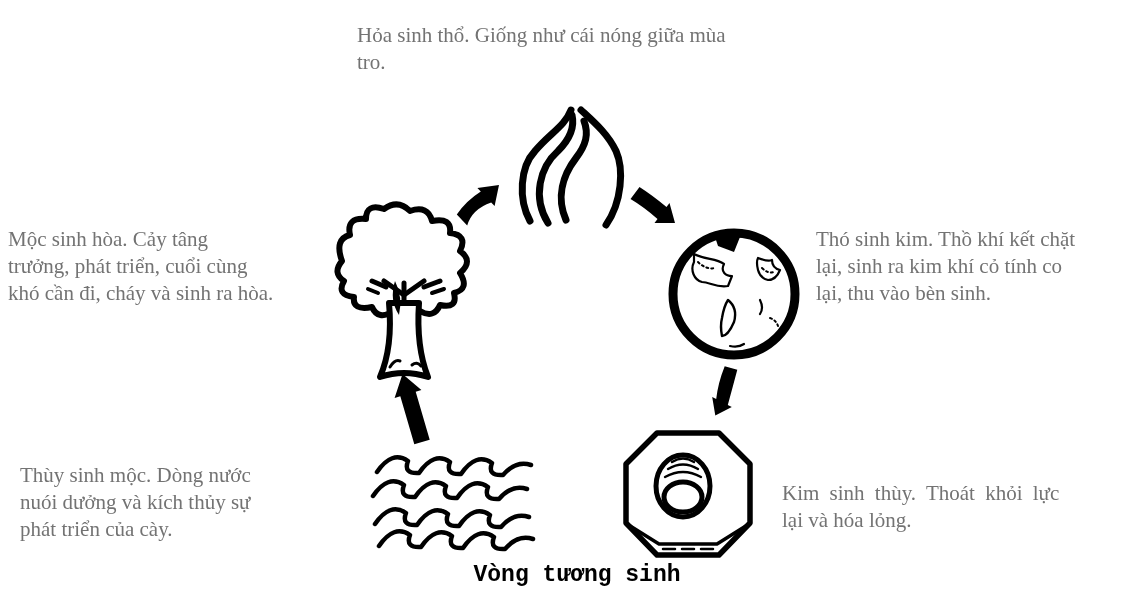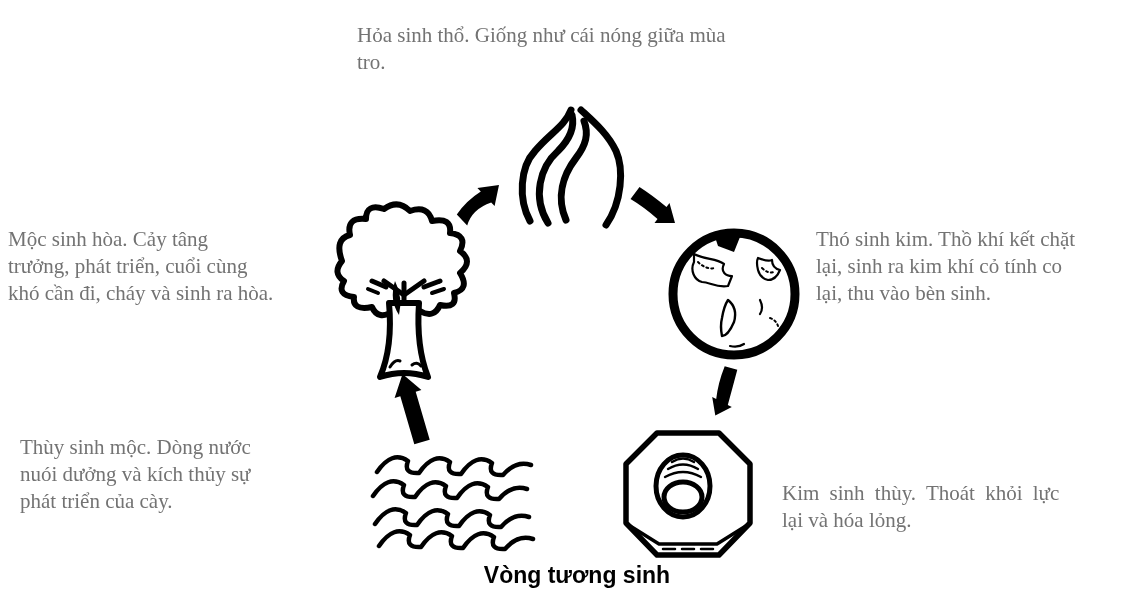--- a/index.html
+++ b/index.html
@@ -7,21 +7,21 @@
     position:relative; width:1145px; height:604px;
     background:#ffffff; color:#000;
     font-family:"Liberation Serif", serif;
     overflow:hidden;
   }
   .txt { position:absolute; font-size:21px; line-height:27px; color:#737373; }
   .txt .line { white-space:nowrap; }
   .txt.justified .line:first-child { word-spacing:5px; }
   .title {
     position:absolute; font-size:23px; font-weight:bold; text-align:center;
-    font-family:Liberation Sans, sans-serif;
+    font-family:Liberation Mono, monospace;
   }
   .icon, .arrow { position:absolute; }
   svg { display:block; overflow:visible; }
   .stroke { fill:none; stroke:#000; stroke-linecap:round; stroke-linejoin:round; }
   .fillw { fill:#ffffff; stroke:#000; stroke-linejoin:round; }
   .fillb { fill:#000000; stroke:none; }
 </style>
 </head>
 <body>
 
@@ -37,21 +37,21 @@
     <div class="line">trưởng, phát triển, cuổi cùng</div>
     <div class="line">khó cần đi, cháy và sinh ra hòa.</div>
   </div>
 
   <div class="txt" style="left:816px; top:226px;">
     <div class="line">Thó sinh kim. Thồ khí kết chặt</div>
     <div class="line">lại, sinh ra kim khí cỏ tính co</div>
     <div class="line">lại, thu vào bèn sinh.</div>
   </div>
 
-  <div class="txt" style="left:20px; top:434px;">
+  <div class="txt" style="left:20px; top:462px;">
     <div class="line">Thùy sinh mộc. Dòng nước</div>
     <div class="line">nuói dưởng và kích thủy sự</div>
     <div class="line">phát triển của cày.</div>
   </div>
 
   <div class="txt justified" style="left:782px; top:444px;margin-top:36px;">
     <div class="line">Kim sinh thùy. Thoát khỏi lực</div>
     <div class="line">lại và hóa lỏng.</div>
   </div>
 

